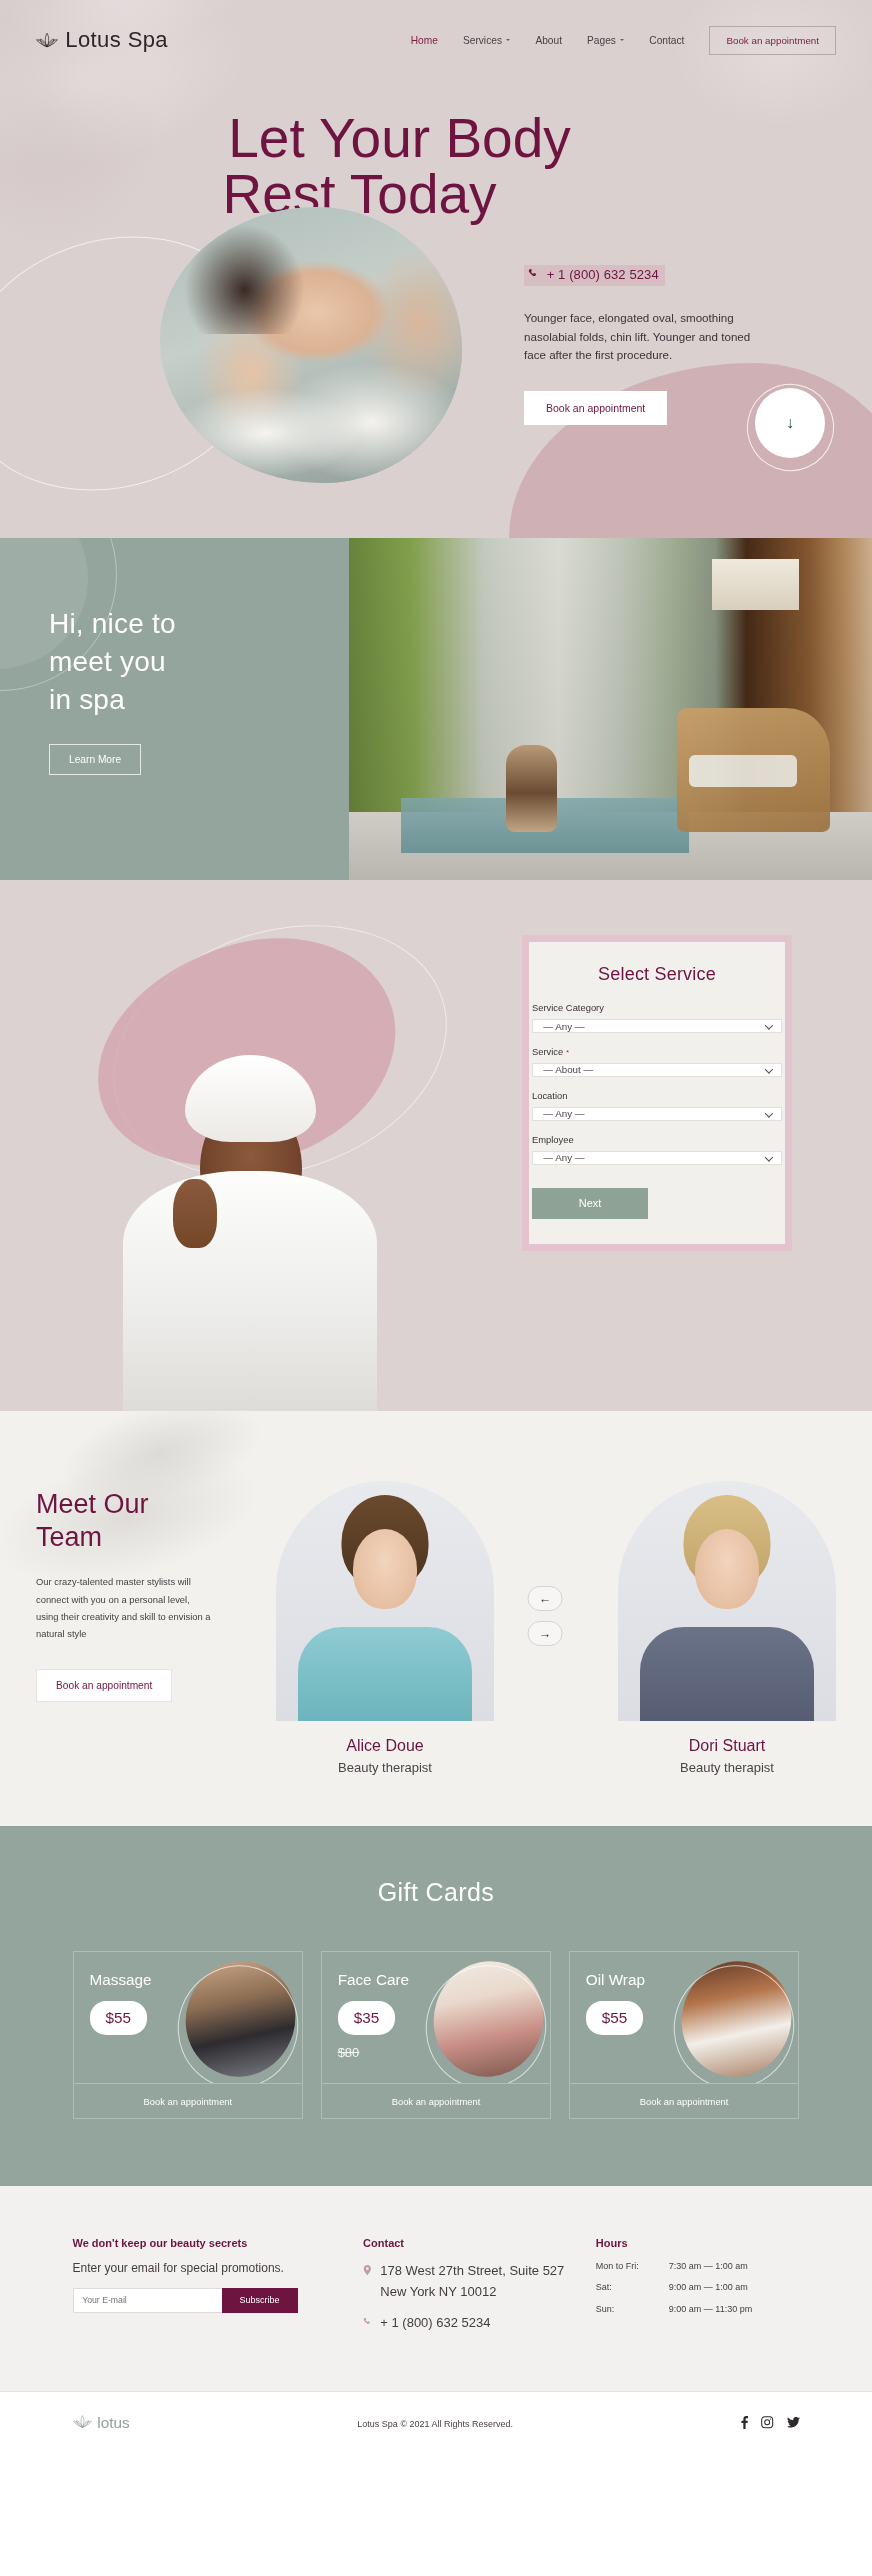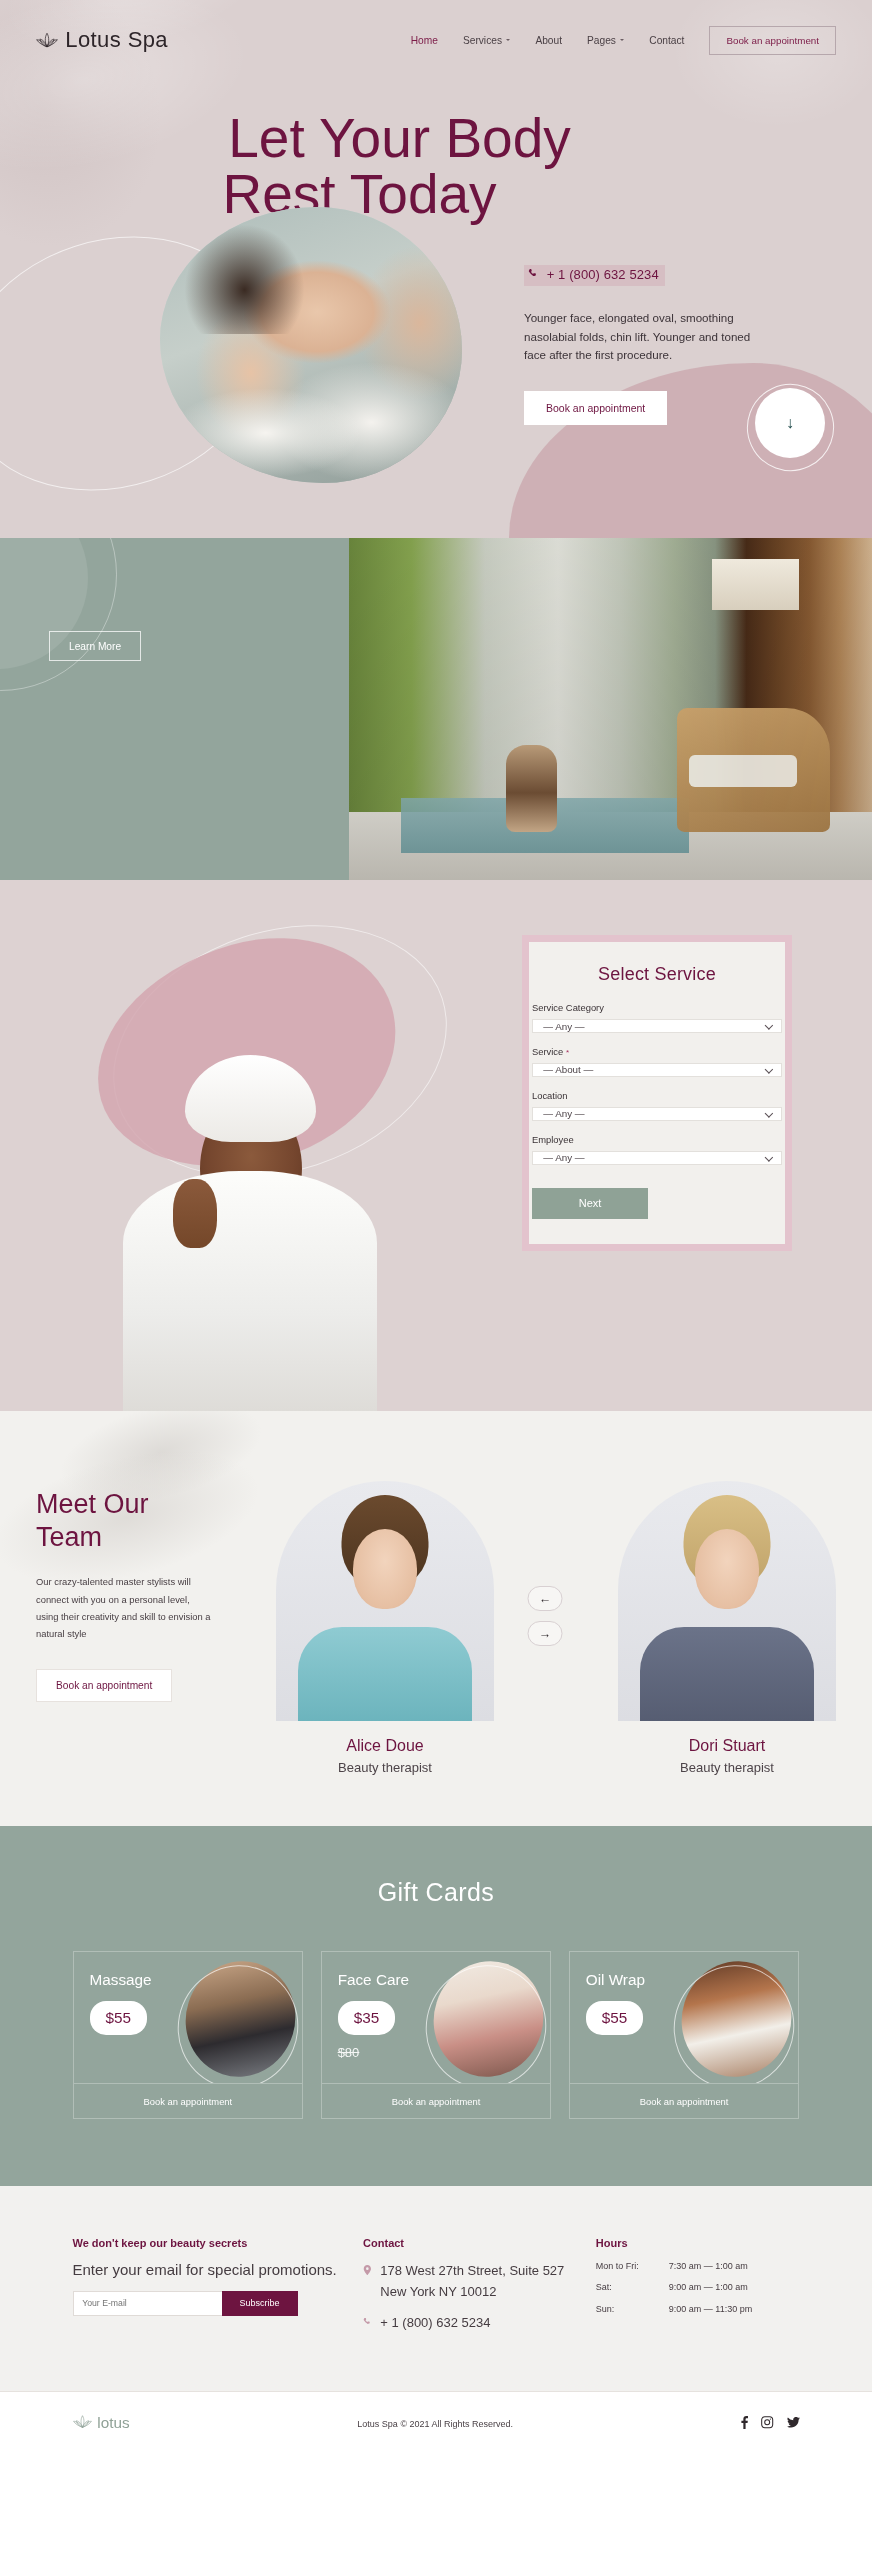--- a/index.html
+++ b/index.html
@@ -362,21 +362,21 @@
     text-align: center; padding: 11.6px 0; color: #fff; font-size: 9.4px; cursor: pointer;
   }
 
   
   .footer { background: #f2f1ef; padding: 51px 0 0; }
   .footer-inner { width: 727px; margin: 0 auto; display: flex; }
   .f-col-news { width: 291px; }
   .f-col-contact { width: 233px; }
   .f-col-hours { width: 204px; }
   .f-head { color: #6d1440; font-size: 11px; font-weight: 700; margin-bottom: 11.6px; }
-  .f-sub { font-size: 15px; color: #453c41; margin-bottom: 13px; }
+  .f-sub { font-size: 12px; color: #453c41; margin-bottom: 13px; }
   .news-form { display: flex; width: 225px; height: 25px; }
   .news-input {
     flex: 1; border: 0.7px solid #e0dbd7; border-right: none; background: #fff;
     padding: 0 8.7px; font-size: 8.7px; color: #8b8387; font-family: inherit; outline: none;
   }
   .news-btn {
     width: 76px; background: #6d1440; border: none; color: #fff; font-size: 9px;
     cursor: pointer; font-family: inherit;
   }
   .f-line { display: flex; gap: 7px; font-size: 13px; color: #453c41; line-height: 1.6; margin-bottom: 10.2px; }
@@ -471,20 +471,25 @@
     <div class="scroll-ring"></div>
     <div class="scroll-btn">
       <span class="arrow-down">↓</span>
     </div>
   </section>
 
   <section class="about">
     <div class="about-left">
       <div class="about-ring"></div>
       <div class="about-circle"></div>
+      <h2 class="about-title">
+        <span>Hi, nice to</span><br>
+        <span>meet you</span><br>
+        <span>in spa</span>
+      </h2>
       <button class="btn-ghost">Learn More</button>
     </div>
     <div class="about-right">
       <div class="ar-lamp"></div>
       <div class="ar-floor"></div>
       <div class="ar-pool"></div>
       <div class="ar-stool"></div>
       <div class="ar-chair"></div>
     </div>
   </section>

